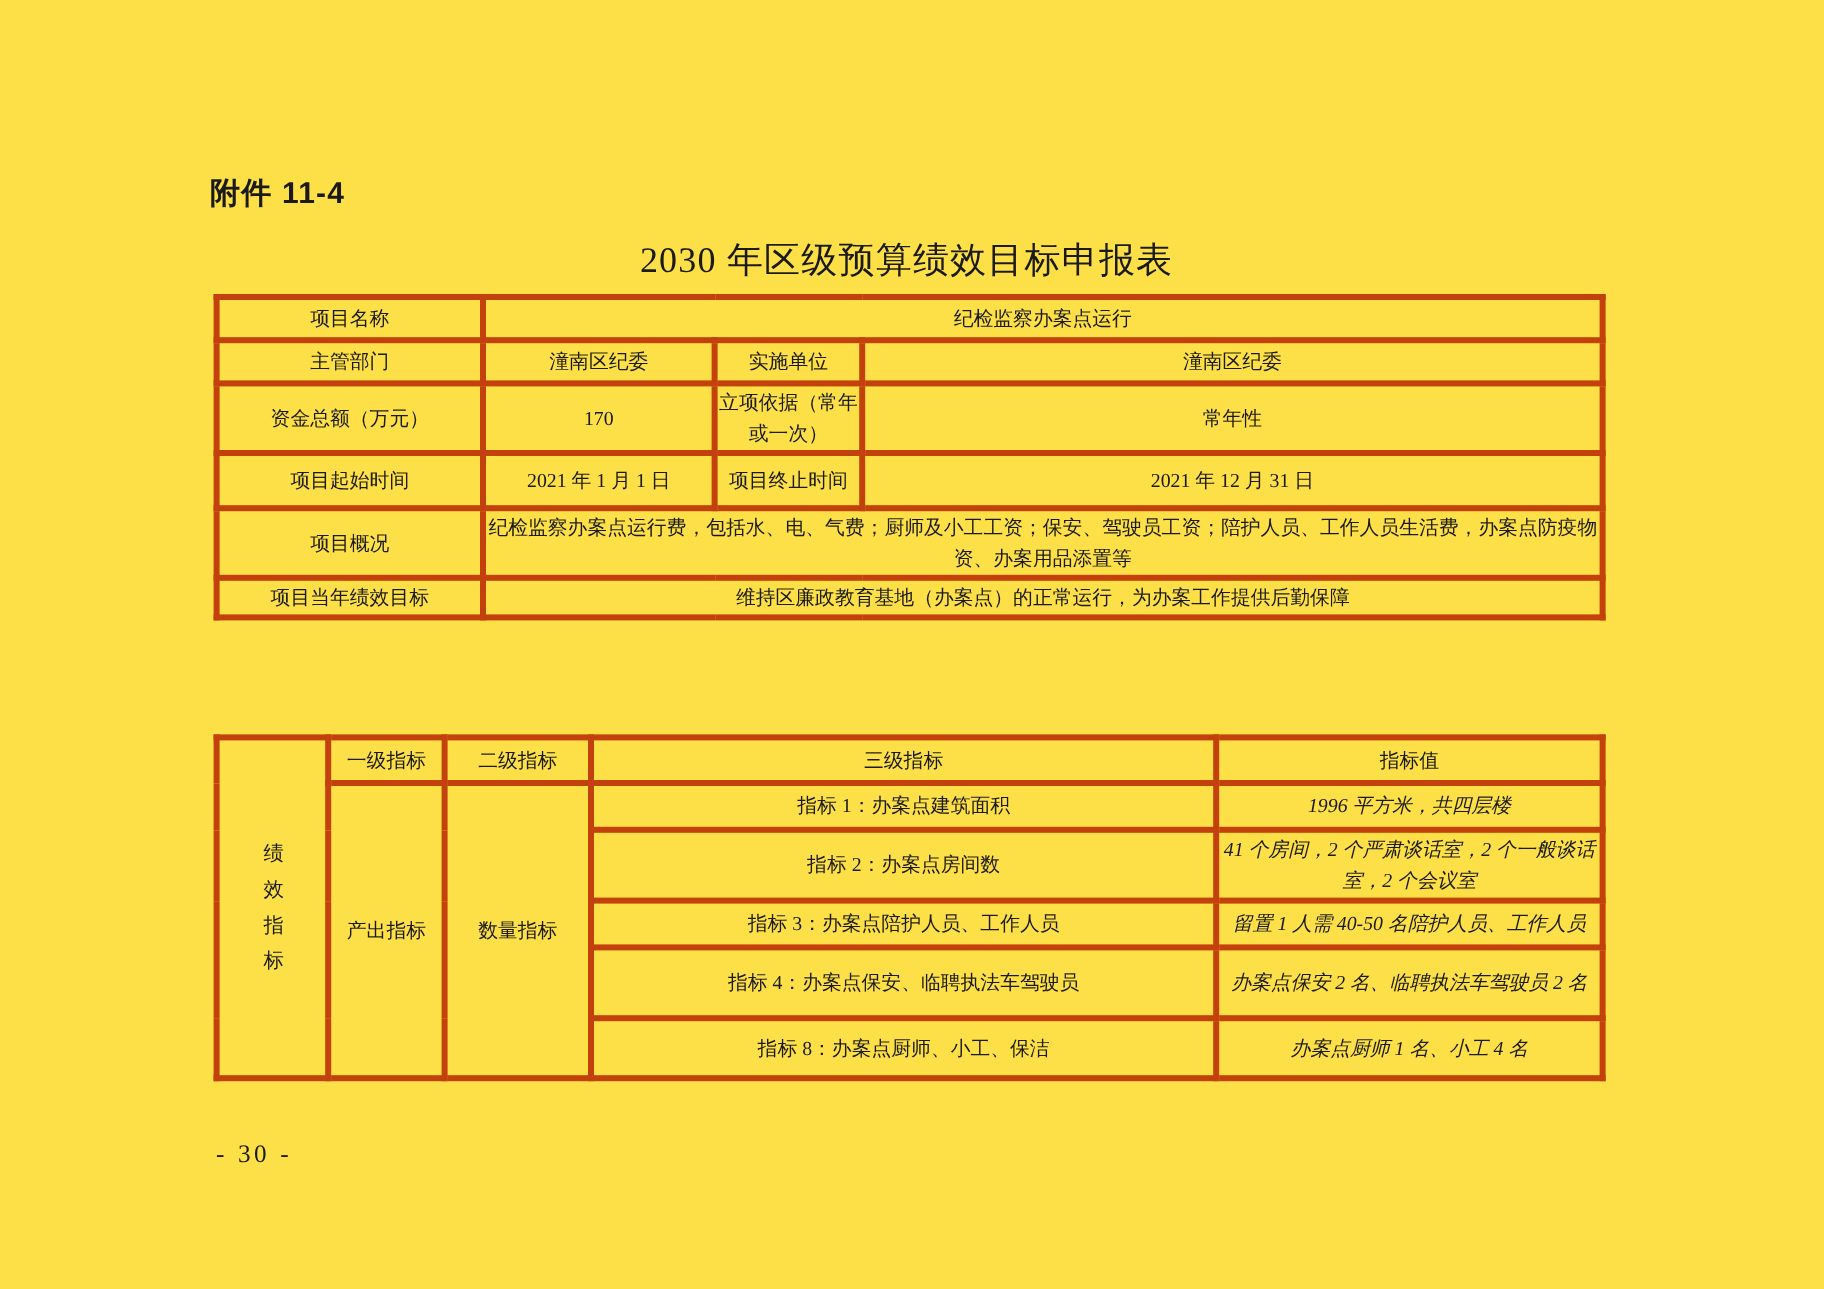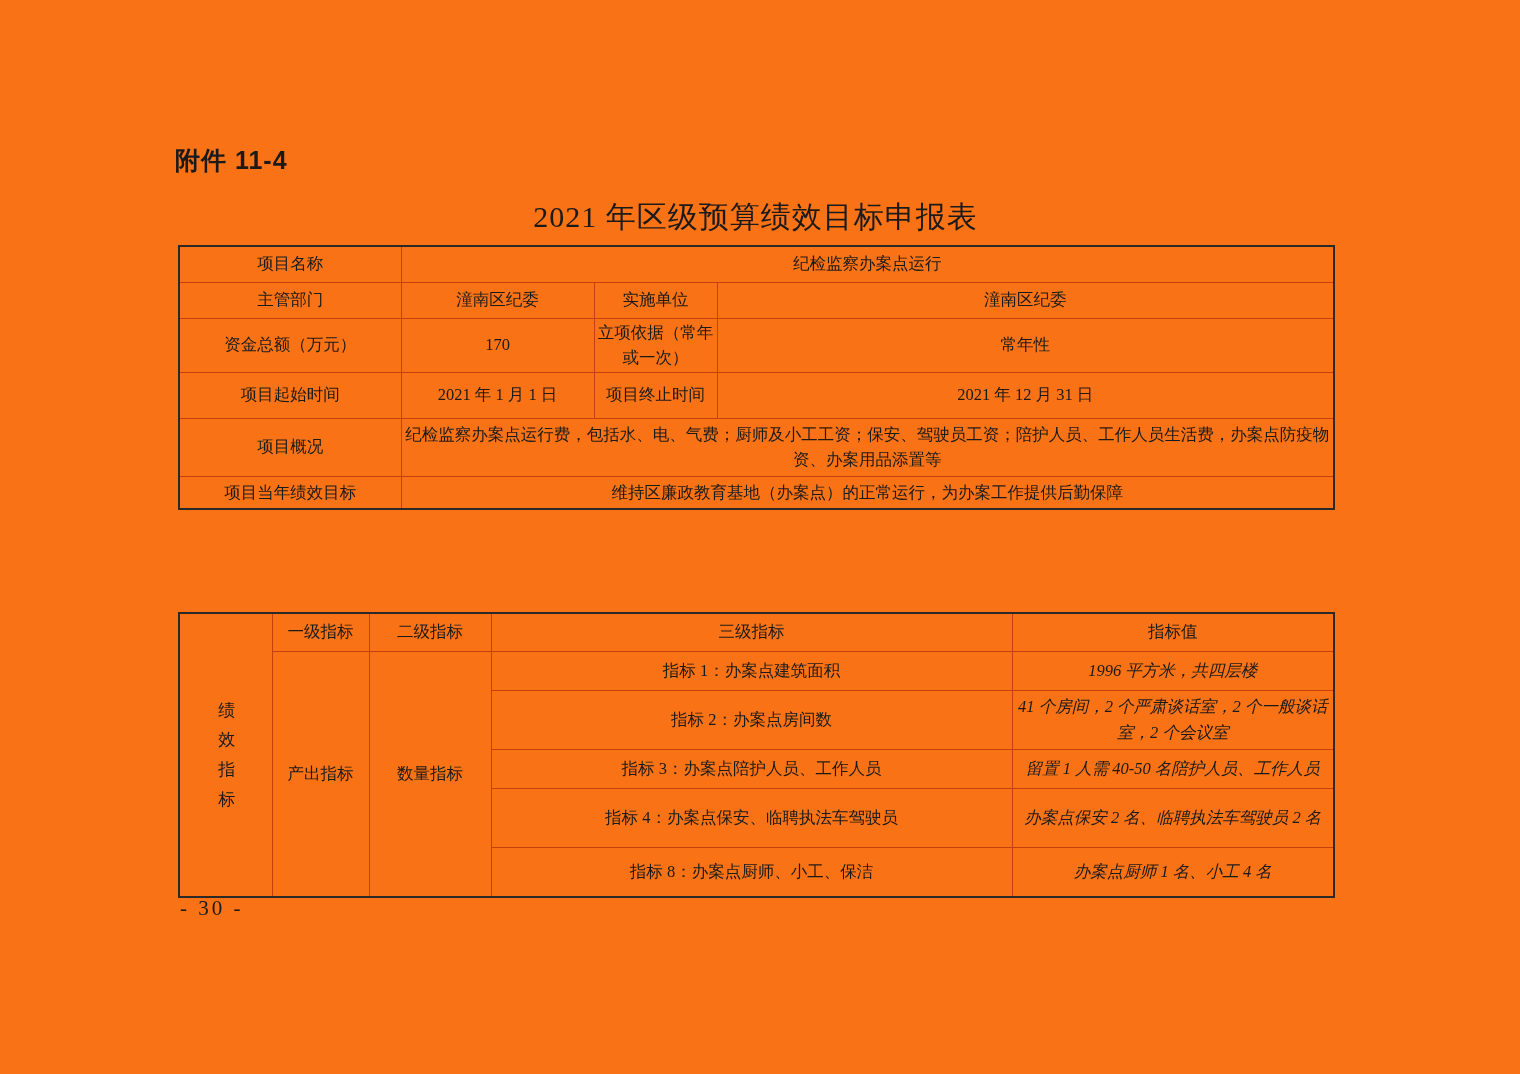--- a/index.html
+++ b/index.html
@@ -9,21 +9,21 @@
     width: 1520px;
     height: 1074px;
     font-family: "Liberation Serif", "DejaVu Serif", serif;
     color: #1a1a1a;
     overflow: hidden;
   }
   .page {
     position: relative;
     width: 1520px;
     height: 1074px;
-    background: #f97316;
+    background: #fde047;
   }
   .attachment {
     position: absolute;
     left: 175px;
     top: 144px;
     font-family: "Liberation Sans", "DejaVu Sans", sans-serif;
     font-weight: bold;
     font-size: 25px;
     letter-spacing: 1px;
   }
@@ -37,21 +37,21 @@
     letter-spacing: 1px;
     white-space: nowrap;
   }
   table.frm {
     position: absolute;
     border-collapse: collapse;
     table-layout: fixed;
     border: 2px solid #2a2a2a;
   }
   table.frm td {
-    border: 1px solid #c2410c;
+    border: 5px solid #c2410c;
     font-size: 16.5px;
     line-height: 1.55;
     padding: 1px 0;
     vertical-align: middle;
     text-align: center;
     overflow: hidden;
   }
   table.upper { left: 178px; top: 245px; width: 1155px; }
   table.lower { left: 178px; top: 612px; width: 1155px; }
   td.left { text-align: left; }
@@ -61,34 +61,34 @@
     width: 19px;
     margin: 0 auto;
     word-break: break-all;
     line-height: 1.75;
     font-size: 17px;
     text-align: right;
   }
   .page-number {
     position: absolute;
     left: 180px;
-    top: 896px;
+    top: 949px;
     font-size: 21px;
     letter-spacing: 3px;
     text-align: right;
   }
 </style>
 </head>
 <body>
 
 <div class="page">
 
   <div class="attachment">附件 11-4</div>
 
-  <div class="doc-title">2021 年区级预算绩效目标申报表</div>
+  <div class="doc-title">2030 年区级预算绩效目标申报表</div>
 
   <table class="frm upper">
     <colgroup>
       <col style="width:222px">
         <col style="width:193px">
         <col style="width:123px">
         <col style="width:617px">
     </colgroup>
     <tbody>
       <tr style="height:36px">

